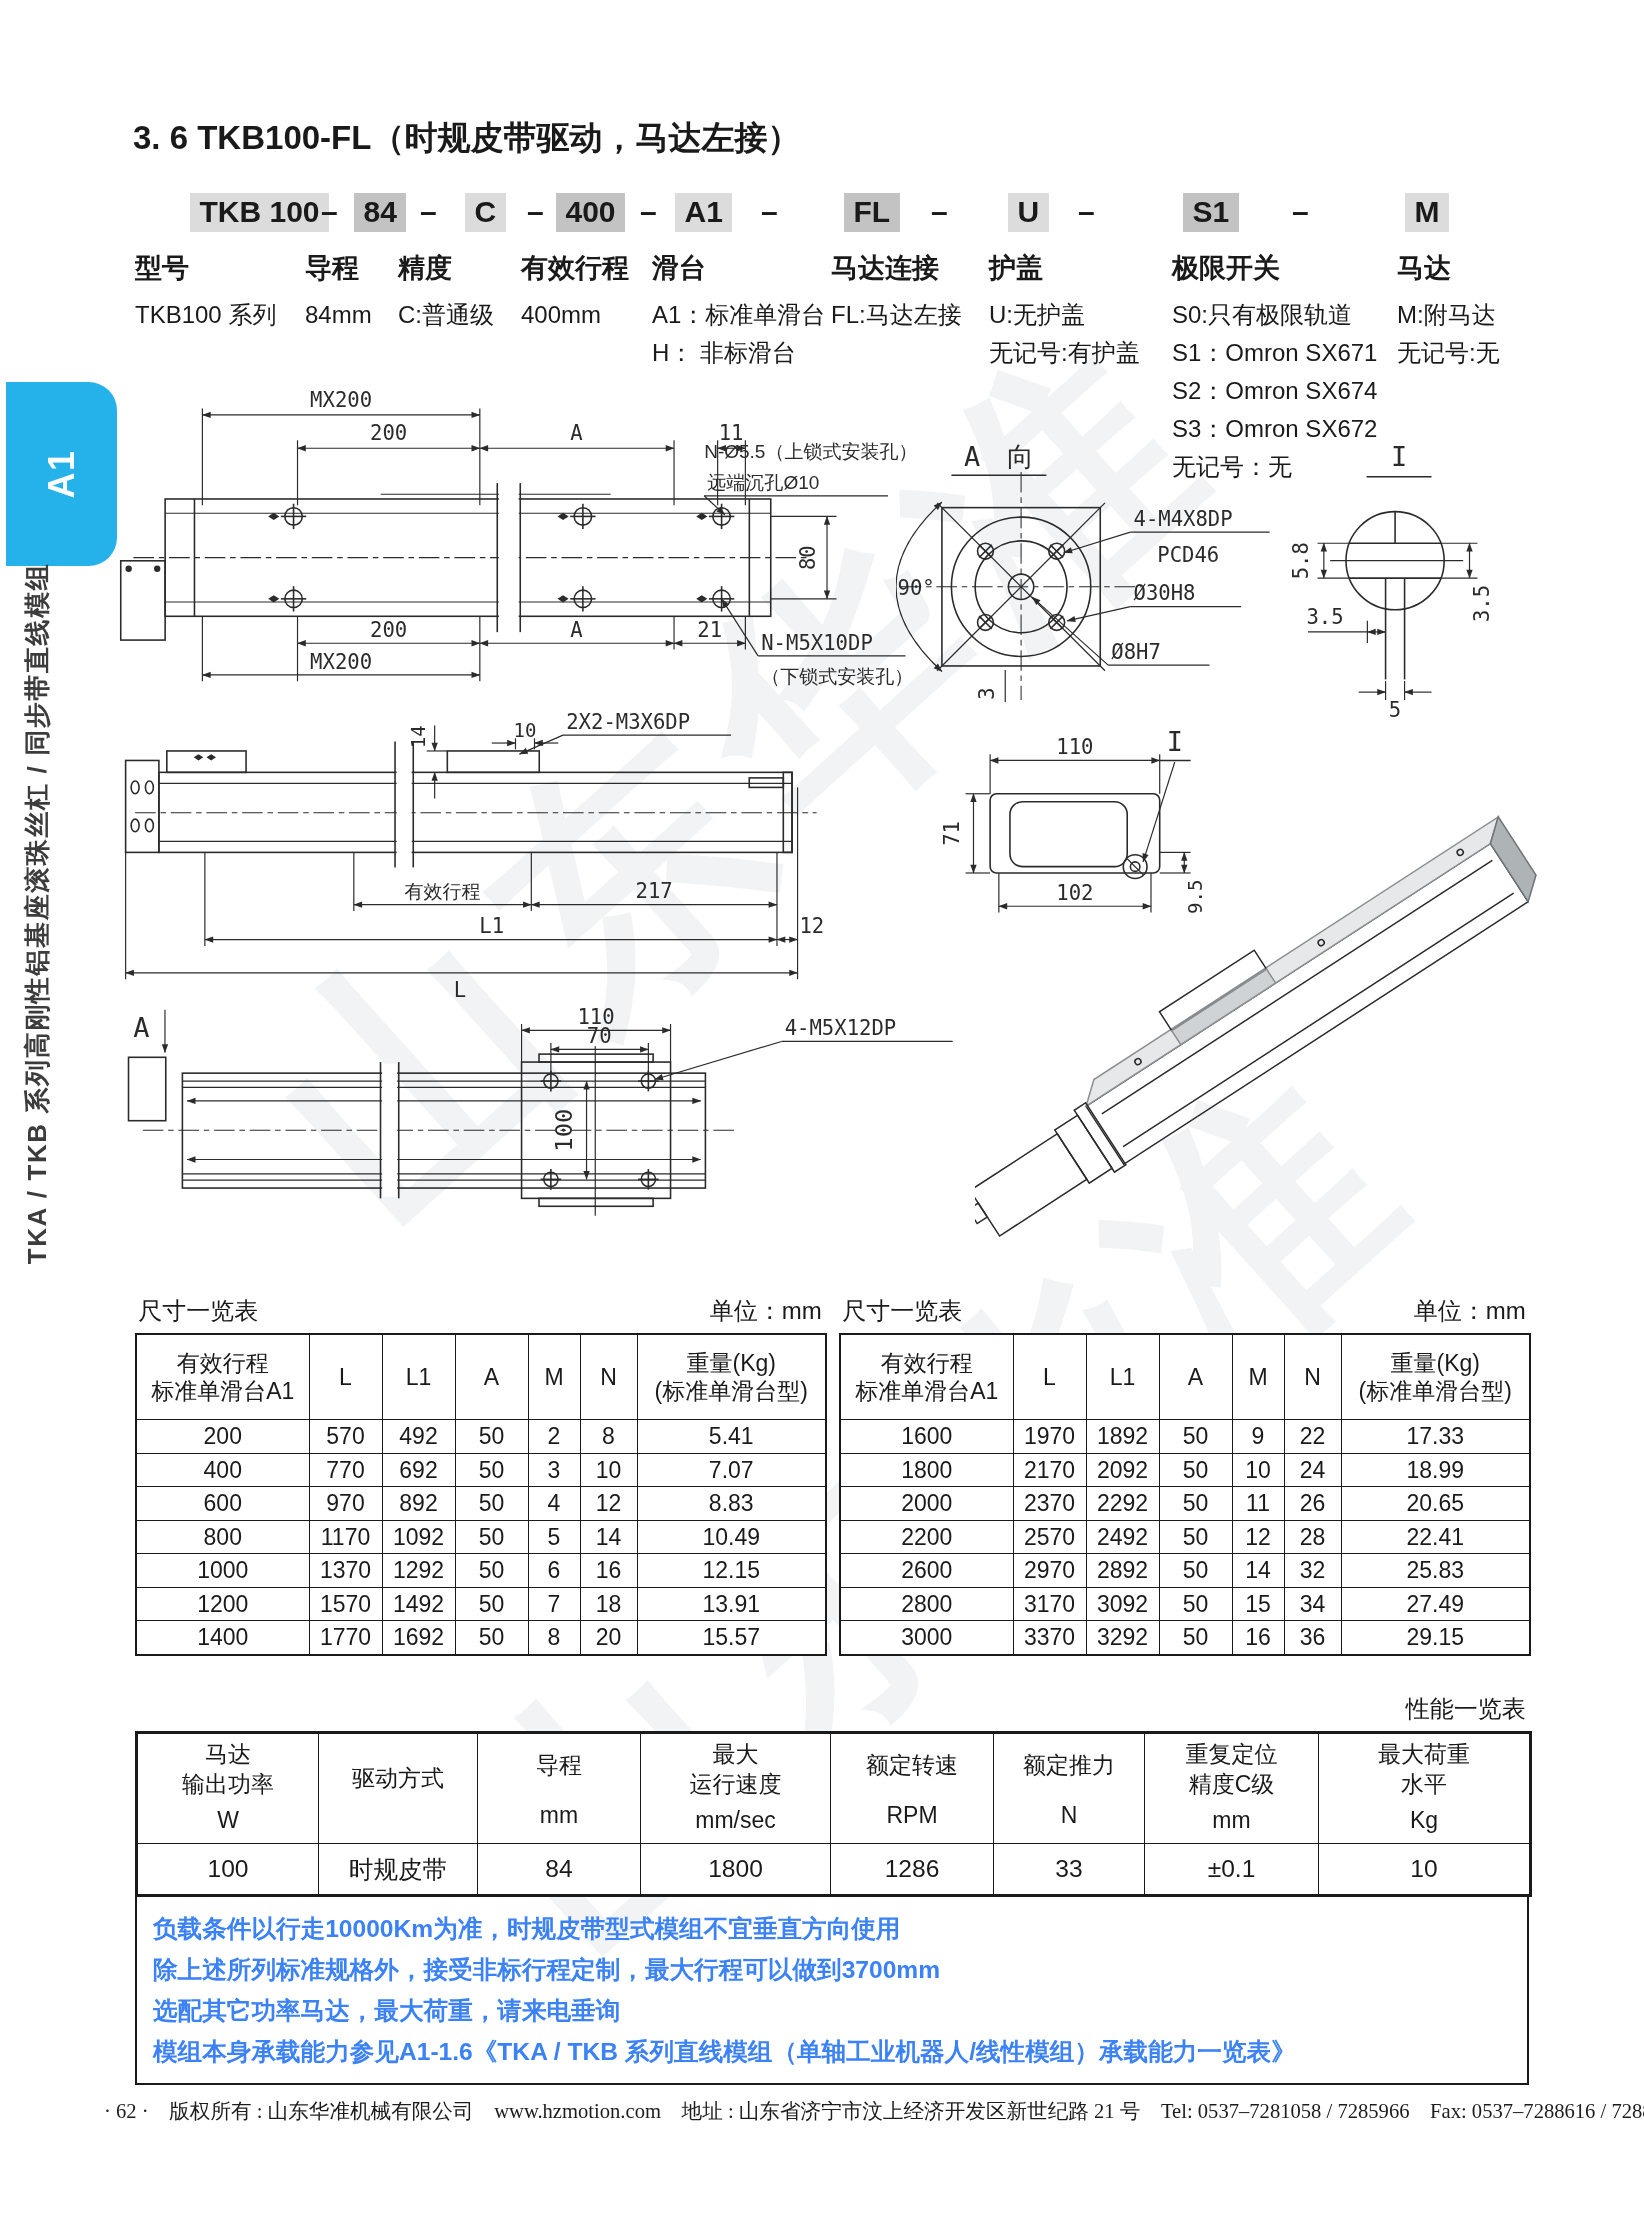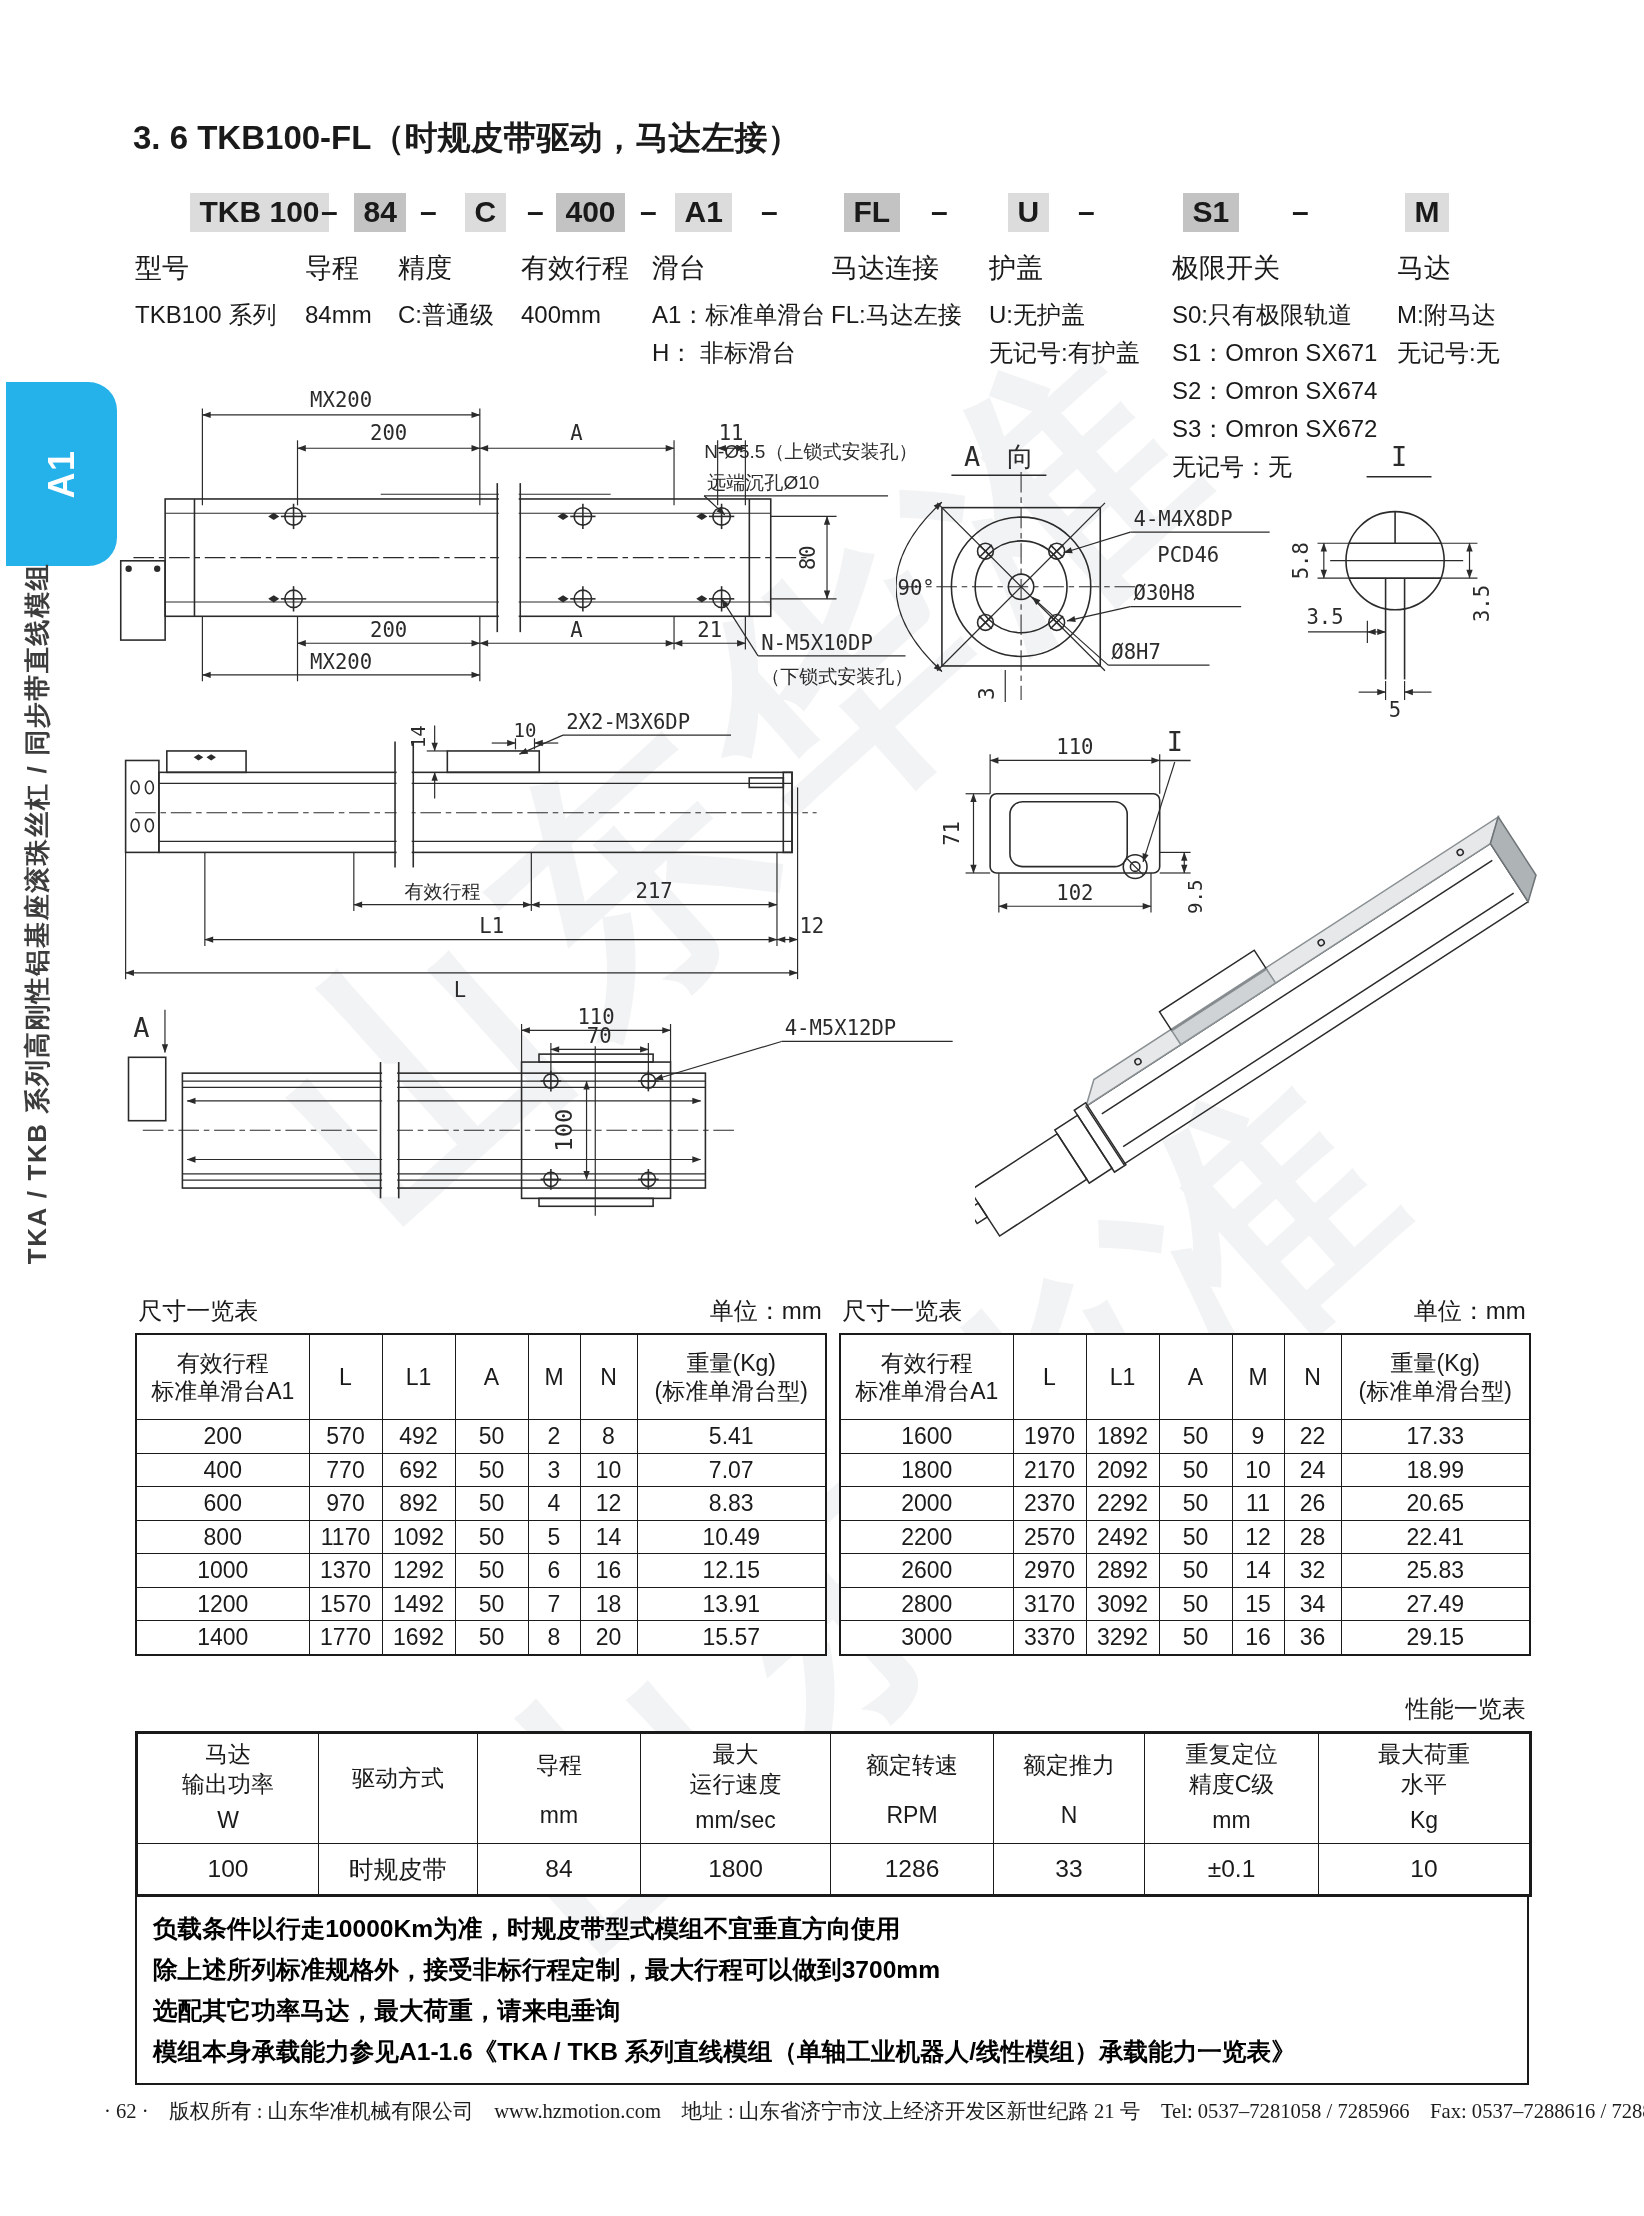--- a/index.html
+++ b/index.html
@@ -14,21 +14,21 @@
   .side-tab span{transform:rotate(-90deg);color:#fff;font-size:36px;font-weight:bold;letter-spacing:1.6px;}
   .side-vtext{position:absolute;left:-327px;top:896px;width:729px;height:35px;transform:rotate(-90deg);
               text-align:center;font-size:26px;font-weight:bold;color:#3c3c3c;letter-spacing:1.6px;z-index:2;white-space:nowrap;}
   
   .page-title{position:absolute;left:133px;top:116px;font-size:33px;font-weight:bold;z-index:2;}
   
   .chip{position:absolute;top:193px;font-size:30px;font-weight:bold;padding:2.4px 9.5px;z-index:2;white-space:nowrap;}
   .shade-a{background:#dcdcdc;text-align:right;} .shade-b{background:#c3c3c3;}
   .dash{position:absolute;top:195px;font-size:30px;font-weight:bold;z-index:2;}
   .seg-col{position:absolute;top:250px;z-index:2;}
-  .seg-title{font-size:27px;font-weight:normal;margin-bottom:9.5px;}
+  .seg-title{font-size:27px;font-weight:bold;margin-bottom:9.5px;}
   .seg-line{font-size:24px;line-height:38px;white-space:nowrap;}
   
   .cad{position:absolute;z-index:1;}
   .cad line,.cad rect,.cad circle,.cad path,.cad polyline,.cad ellipse{stroke:#2b2b2b;stroke-width:2;fill:none;}
   .cad .dl,.cad .ext{stroke-width:1.5;}
   .cad .cl{stroke-dasharray:26 6 7 6;stroke-width:1.3;}
   .cad .wo{fill:#ffffff;stroke:none;}
   .cad .fil{fill:#2b2b2b;stroke:none;}
   .cad text{fill:#2b2b2b;stroke:none;font-family:"DejaVu Sans Mono",monospace;font-size:26px;}
   .cad text.cjk{font-family:"Liberation Sans",sans-serif;font-size:24px;}
@@ -44,21 +44,21 @@
   .dim-table{border:2.4px solid #1a1a1a;}
   .perf-table{width:1394px;border:3.2px solid #1a1a1a;}
   .perf-table th,.perf-table td{border:1.6px solid #1a1a1a;text-align:center;font-weight:normal;}
   .perf-table thead th{height:101px;font-size:23px;vertical-align:top;padding:4.8px 0 3.2px 0;}
   .perf-table thead th .hl{line-height:30px;}
   .perf-table thead th .hu{margin-top:8px;line-height:27px;}
   .perf-table td{height:48px;font-size:24.6px;}
   
   .notes{position:absolute;left:135px;top:1895px;width:1358px;border:2.4px solid #1a1a1a;
          padding:11px 16px;z-index:2;}
-  .note-line{font-size:24.6px;line-height:41px;font-weight:bold;color:#000000;white-space:nowrap;}
+  .note-line{font-size:24.6px;line-height:41px;font-weight:bold;color:#3b82f6;white-space:nowrap;}
   
   .footer{position:absolute;left:83px;top:2097px;width:1506px;display:flex;gap:20.6px;align-items:baseline;
           font-family:"Liberation Serif",serif;font-size:20.6px;color:#1c1c1c;z-index:2;white-space:nowrap;margin-left:21px;}
 </style>
 </head>
 <body>
 
 <div class="page">
 
   <div class="wm" style="left:174px;top:602px;">山东华准</div>

